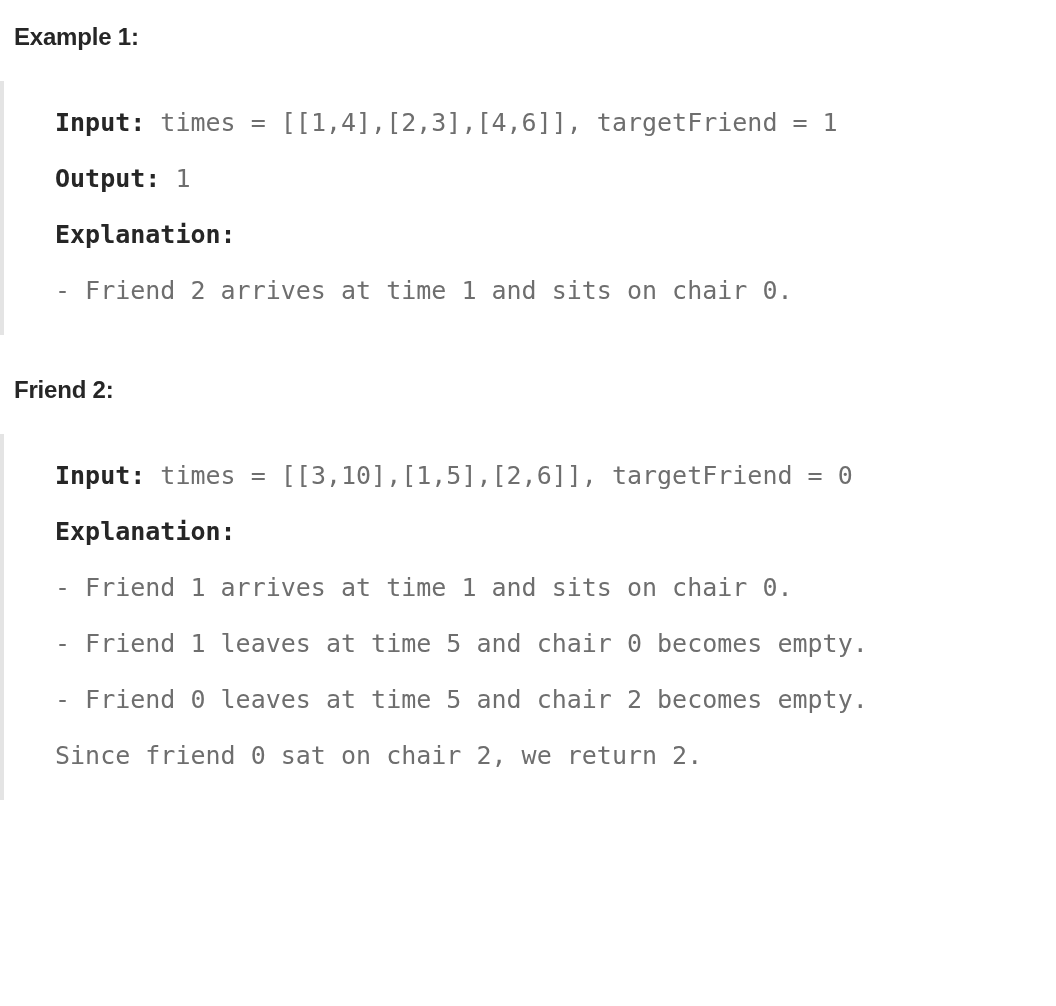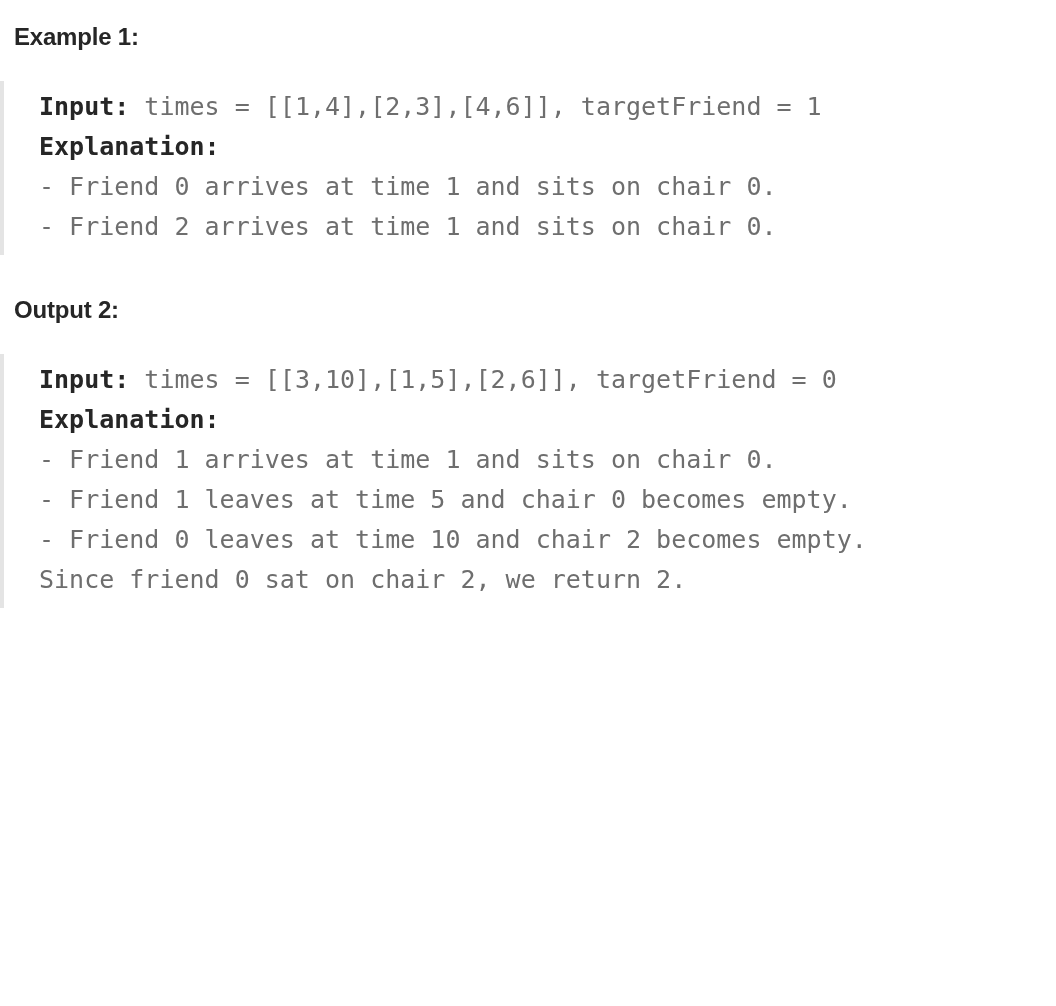--- a/index.html
+++ b/index.html
@@ -37,21 +37,21 @@
     border-left: 4px solid #e4e4e4;
     background: #ffffff;
   }
   .code-line {
     font-family: "DejaVu Sans Mono", monospace;
     font-size: 25px;
     line-height: 40px;
     color: #6e6e6e;
     white-space: pre;
     padding-left: 35px;
-    margin: 0;
+    margin: 16px;
     letter-spacing: 0px;
   }
   .code-line .lbl {
     color: #262626;
     font-weight: bold;
   }
   .spacer-between {
     height: 18px;
   }
 </style>
@@ -59,39 +59,39 @@
 <body>
 
 <div class="page">
 
   <section class="example-block">
     <h3 class="example-heading">Example 1:</h3>
 
     <div class="code-block">
       <div class="code-line"><span class="lbl">Input:</span><span> times = [[1,4],[2,3],[4,6]], targetFriend = 1</span></div>
 
+      <div class="code-line"><span class="lbl">Output:</span><span> 1</span></div>
 
       <div class="code-line"><span class="lbl">Explanation:</span></div>
 
-      <div class="code-line">- Friend 0 arrives at time 1 and sits on chair 0.</div>
       <div class="code-line">- Friend 2 arrives at time 1 and sits on chair 0.</div>
     </div>
   </section>
 
   <div class="spacer-between"></div>
 
   <section class="example-block">
-    <h3 class="example-heading">Output 2:</h3>
+    <h3 class="example-heading">Friend 2:</h3>
 
     <div class="code-block">
       <div class="code-line"><span class="lbl">Input:</span><span> times = [[3,10],[1,5],[2,6]], targetFriend = 0</span></div>
 
 
       <div class="code-line"><span class="lbl">Explanation:</span></div>
 
       <div class="code-line">- Friend 1 arrives at time 1 and sits on chair 0.</div>
       <div class="code-line">- Friend 1 leaves at time 5 and chair 0 becomes empty.</div>
-      <div class="code-line">- Friend 0 leaves at time 10 and chair 2 becomes empty.</div>
+      <div class="code-line">- Friend 0 leaves at time 5 and chair 2 becomes empty.</div>
       <div class="code-line">Since friend 0 sat on chair 2, we return 2.</div>
     </div>
   </section>
 
 </div>
 
 </body></html>

